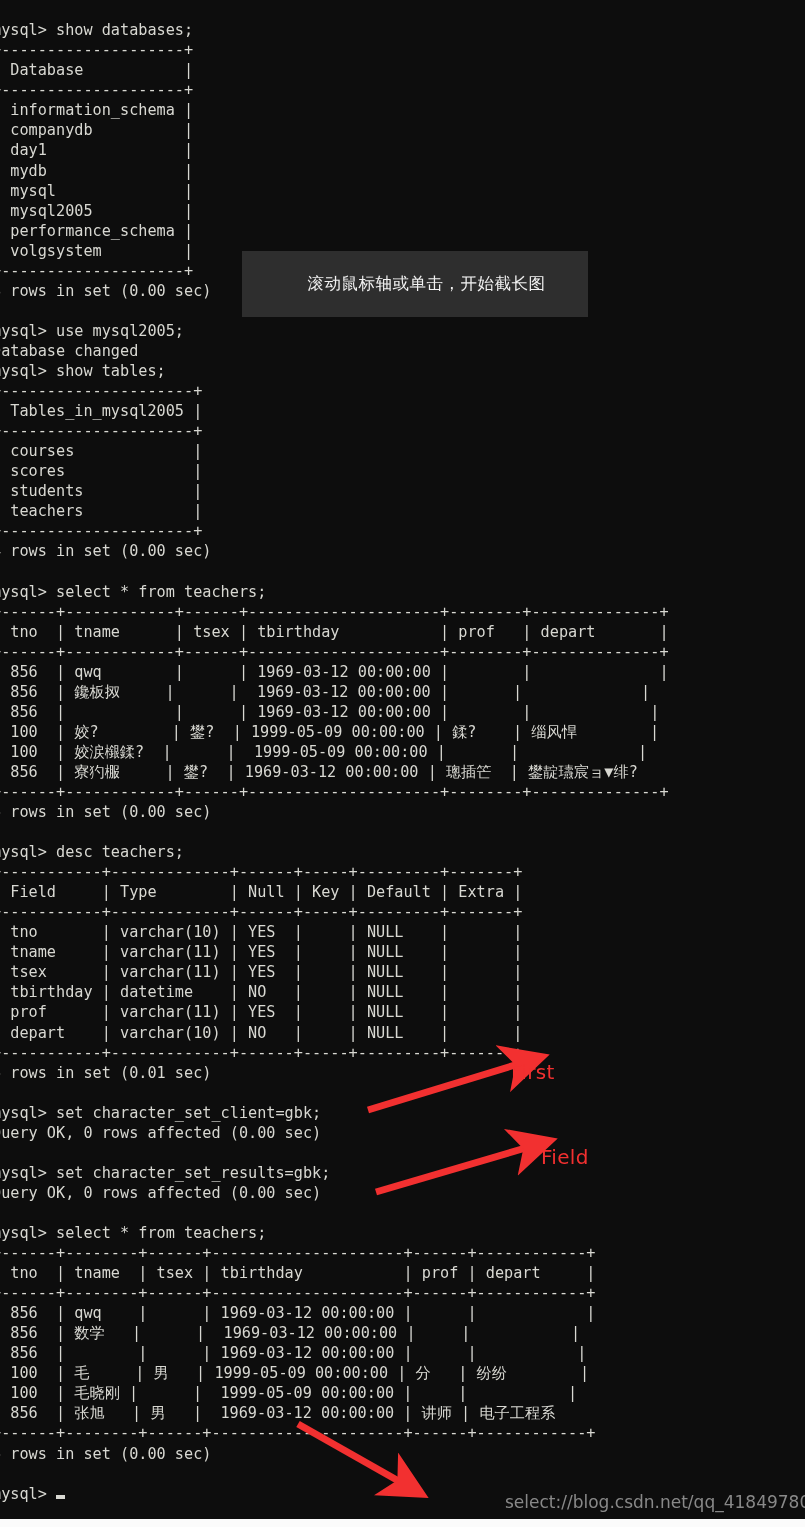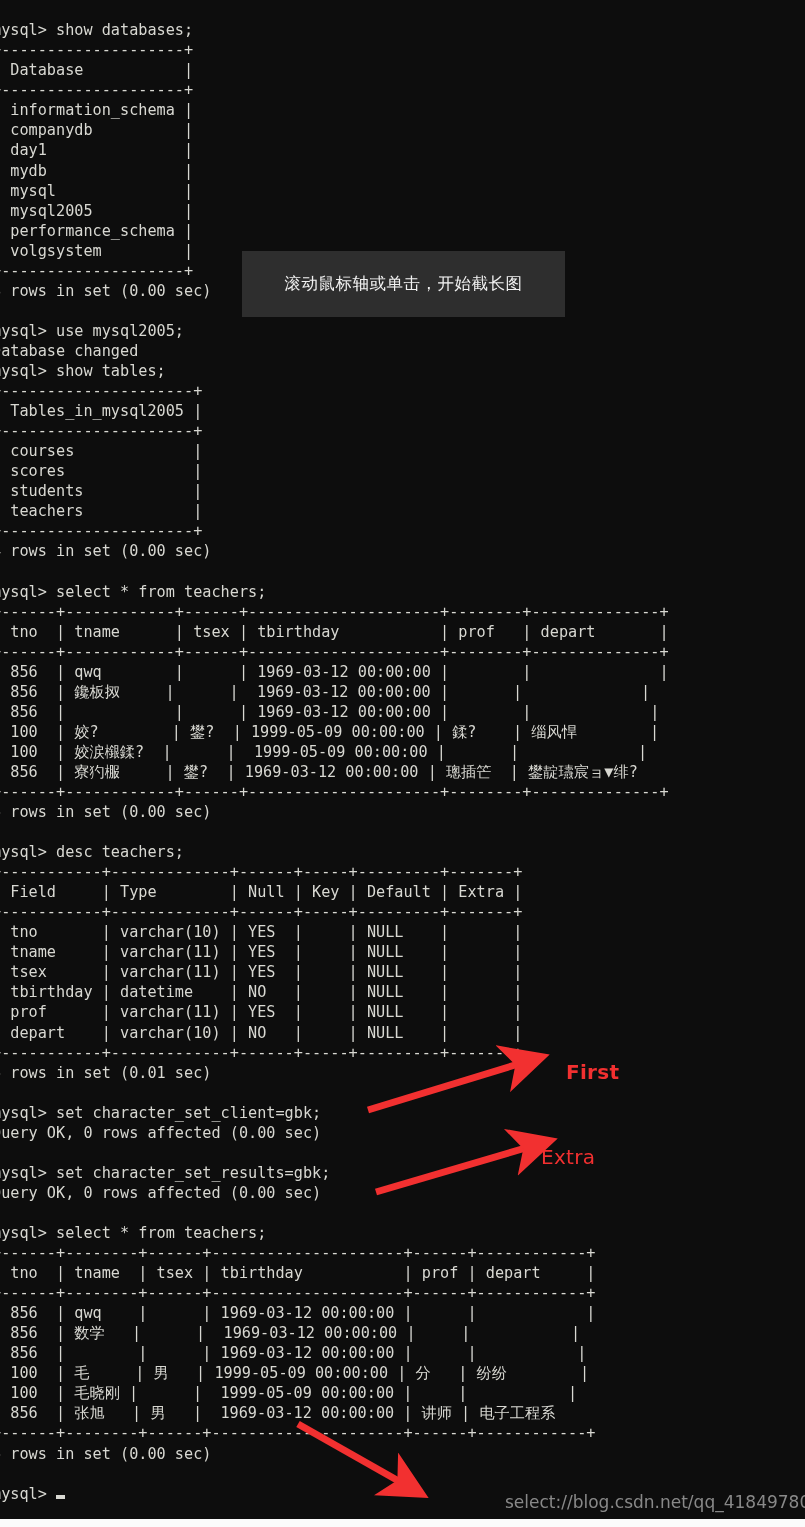--- a/index.html
+++ b/index.html
@@ -53,31 +53,32 @@
     width: 323px;
     height: 66px;
     background: #2e2e2e;
     display: flex;
     align-items: center;
     justify-content: center;
     font-family: "DejaVu Sans", "Liberation Sans", sans-serif;
     font-size: 16.5px;
     color: #f2f2f2;
     letter-spacing: 0.5px;
+    padding-left: 23px;
   }
   
   .anno-label {
     position: absolute;
     font-family: "DejaVu Sans", "Liberation Sans", sans-serif;
     color: #f23030;
     font-size: 20px;
     letter-spacing: 0.3px;
     white-space: nowrap;
   }
-  #anno-first  { left: 566px; top: 1060px; font-weight: bold; }
+  #anno-first  { left: 511px; top: 1060px; }
   #anno-second { left: 541px; top: 1145px; }
   #anno-bottom {
     left: 432px;
     top: 1487px;
     font-size: 19.5px;
     letter-spacing: 0px;
   }
   .arrow-svg {
     position: absolute;
     overflow: visible;
@@ -136,20 +137,20 @@
     <defs>
       <marker id="ah3" viewBox="0 0 12 12" refX="9" refY="6" markerWidth="7" markerHeight="7" orient="auto-start-reverse">
         <path d="M0,0 L12,6 L0,12 L3.2,6 z" fill="#f23030"></path>
       </marker>
     </defs>
     <line x1="8" y1="6" x2="128" y2="74" stroke="#f23030" stroke-width="7" marker-end="url(#ah3)"></line>
   </svg>
 
   <div class="anno-label" id="anno-first">First</div>
 
-  <div class="anno-label" id="anno-second">Extra</div>
+  <div class="anno-label" id="anno-second">Field</div>
 
 
   <div id="watermark">select://blog.csdn.net/qq_41849780</div>
 
   <div id="bottombar"></div>
 
 </div>
 
 </body></html>

